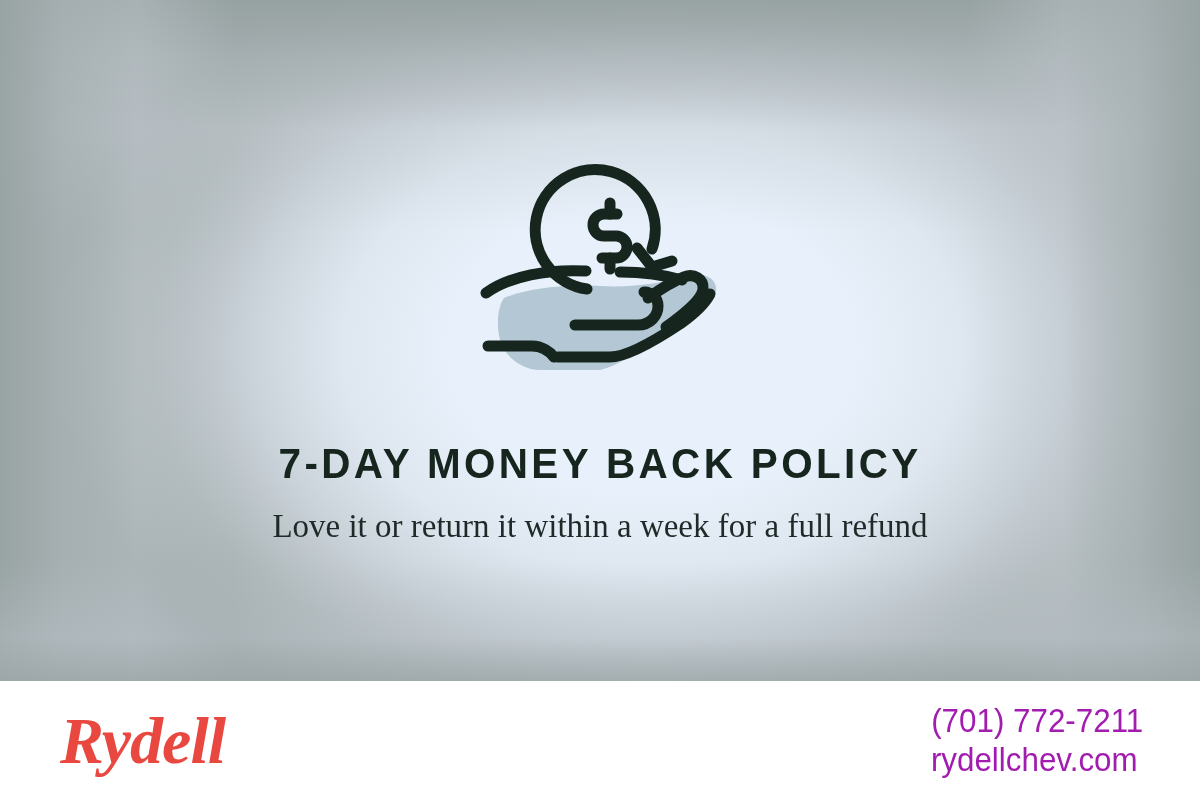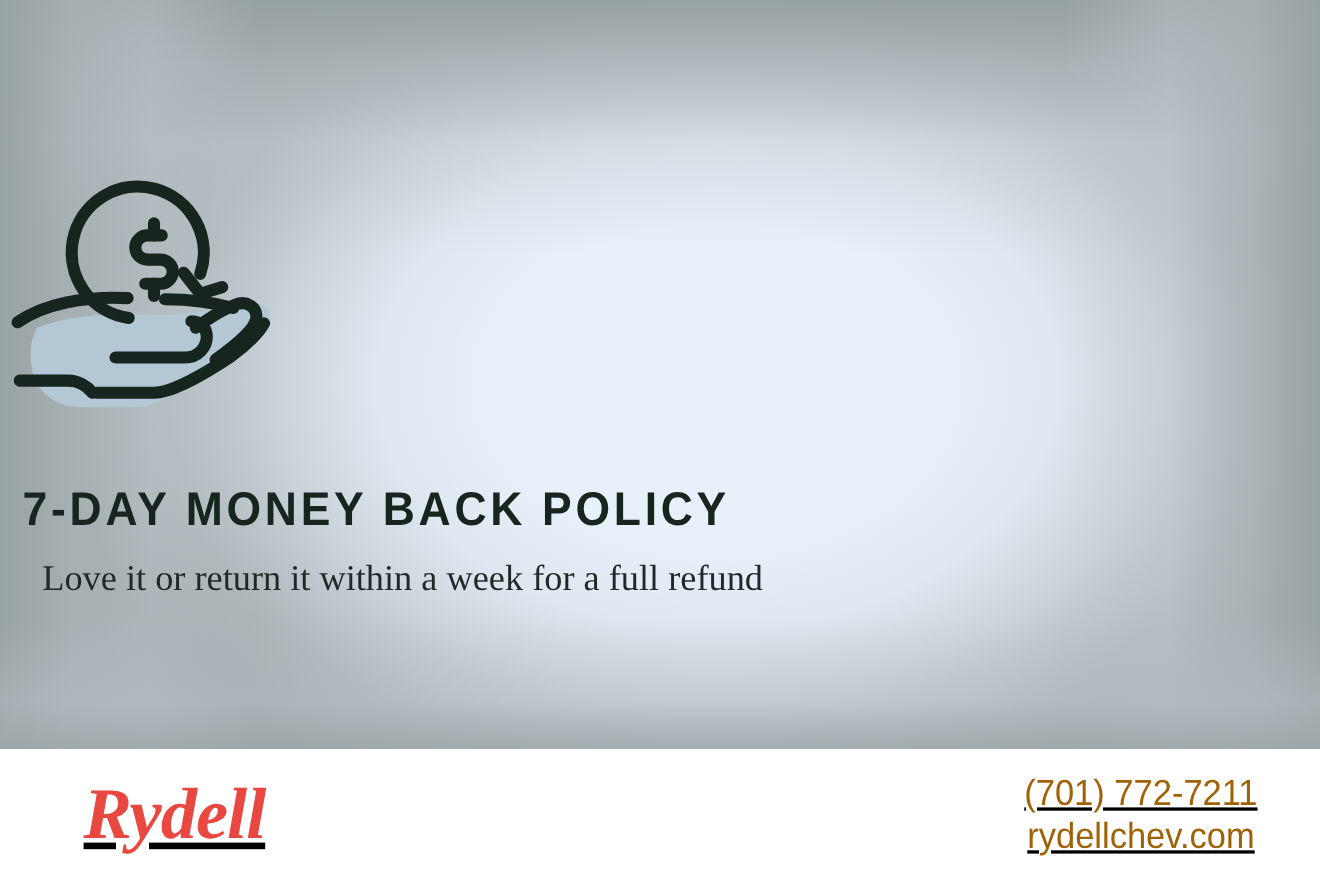--- a/index.html
+++ b/index.html
@@ -83,21 +83,21 @@
 
   
   .hero-content {
     position: absolute;
     left: 0;
     top: 0;
     width: 1200px;
     height: 681px;
     display: flex;
     flex-direction: column;
-    align-items: flex-start;
+    align-items: center;
   }
 
   .icon-wrap {
     position: relative;
     margin-top: 150px;
     width: 260px;
     height: 245px;
   }
   .icon-wrap svg { display: block; width: 260px; height: 245px; }
 
@@ -131,41 +131,40 @@
     position: absolute;
     left: 0;
     top: 681px;
     width: 1200px;
     height: 119px;
     background: #ffffff;
     display: flex;
     align-items: center;
     justify-content: space-between;
     box-sizing: border-box;
-    padding: 0 57px 0 76px;
-    text-decoration: underline;
+    padding: 0 57px 0 60px;
   }
 
   .logo {
     font-family: "Liberation Serif", serif;
     font-style: italic;
     font-weight: 700;
     font-size: 66px;
     line-height: 1;
     color: #e8483f;
     letter-spacing: -1px;
     user-select: none;
   }
 
   .contact {
     display: flex;
     flex-direction: column;
-    align-items: center;
+    align-items: flex-start;
     font-family: "Liberation Sans", sans-serif;
-    color: #a16207;
+    color: #a21caf;
   }
   .contact .phone {
     font-size: 33px;
     font-weight: 400;
     line-height: 1.16;
     transform: scaleX(0.95);
     transform-origin: right center;
   }
   .contact .web {
     font-size: 33px;

